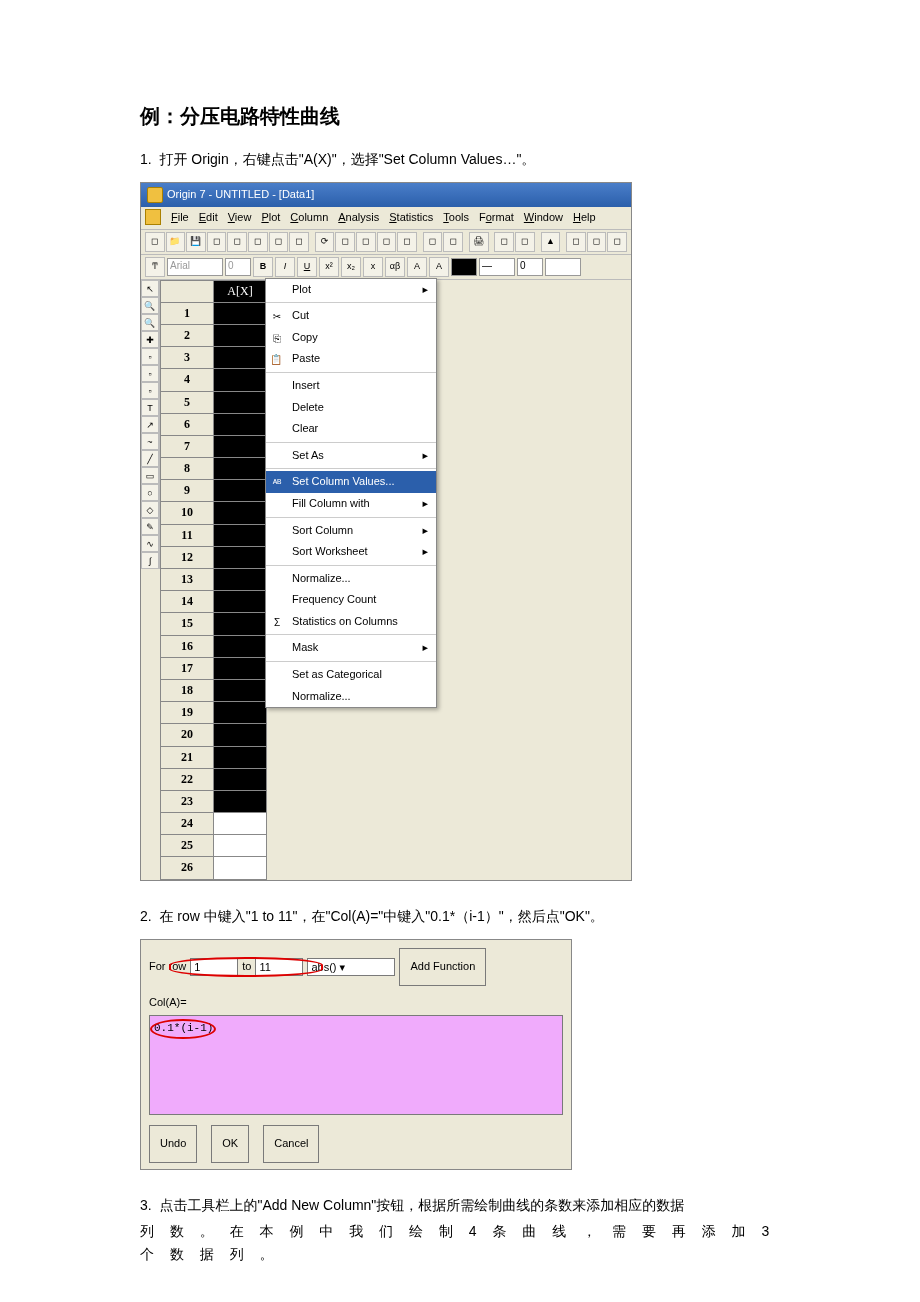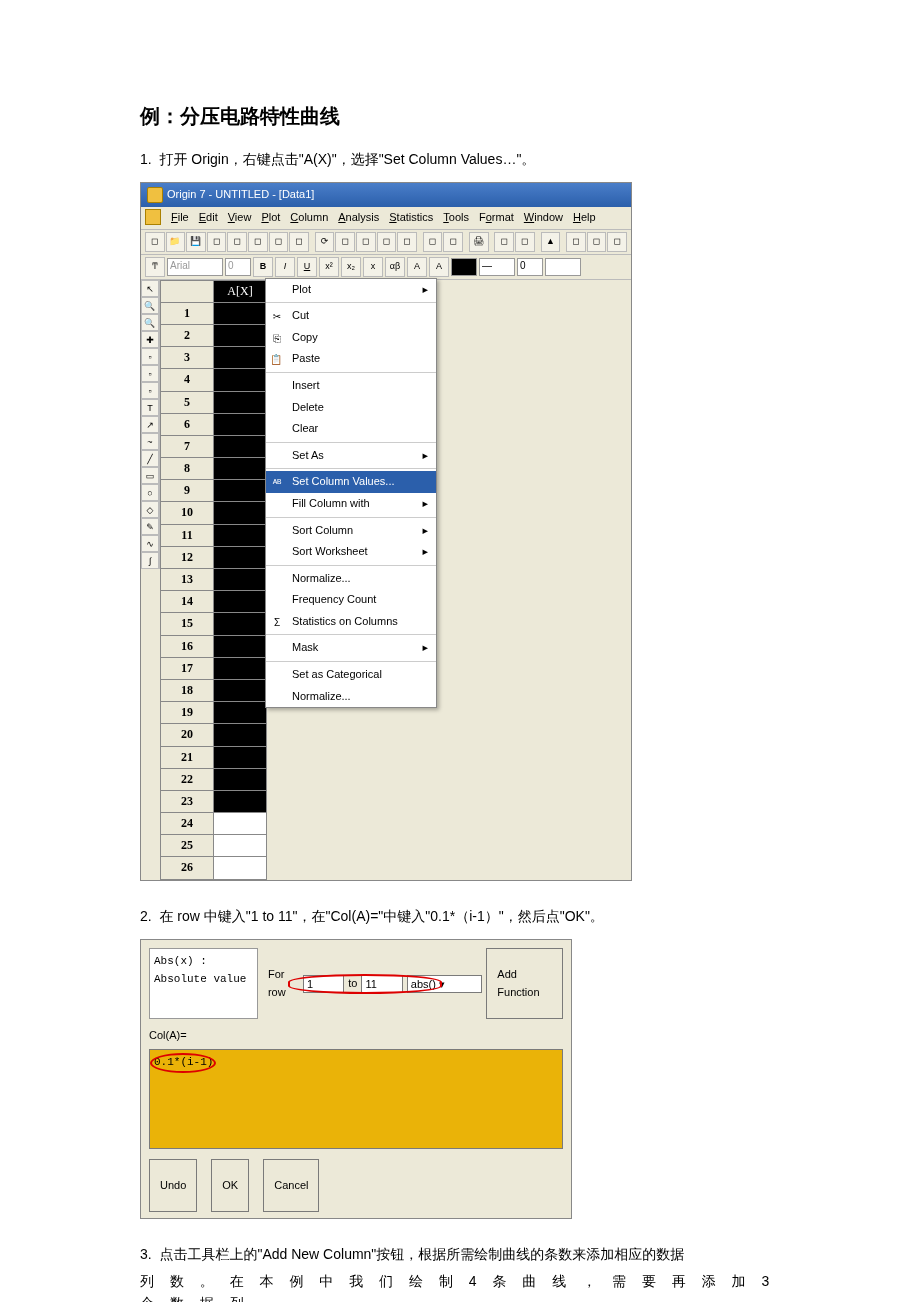--- a/index.html
+++ b/index.html
@@ -32,22 +32,22 @@
 .ctx-menu .mi .arr{margin-left:auto}
 .ctx-menu .mi.hl{background:#2b5fab;color:#fff}
 .ctx-menu .sep{border-top:1px solid #ccc;margin:2px 0}
 .ctx-menu .mi .ic{position:absolute;left:4px;width:14px;height:14px;font-size:10px;text-align:center}
 .dialog{border:1px solid #888;display:inline-block;background:#ece9d8;margin:4px 0 20px 0;font-family:Tahoma,sans-serif;font-size:11px;width:430px}
 .dlg-body{padding:8px;display:flex;gap:10px}
 .dlg-left{width:130px;border:1px solid #999;background:#fff;padding:4px;font-family:"Courier New",monospace;font-size:11px}
 .dlg-right{flex:1;display:flex;gap:4px}
 .dlg-row{display:flex;align-items:center;gap:4px}
 .inp{border:1px solid #7a7a7a;background:#fff;height:16px;padding:0 3px;font-size:11px}
-.btn{border:1px solid #7a7a7a;background:#ece9d8;padding:17px 10px;font-size:11px;cursor:default}
-.formula-box{margin:4px 8px;border:1px solid #7a7a7a;background:#eab308;height:90px;padding:4px;font-family:"Courier New",monospace;font-size:11px}
+.btn{border:1px solid #7a7a7a;background:#ece9d8;padding:9px 10px;font-size:11px;cursor:default}
+.formula-box{margin:4px 8px;border:1px solid #7a7a7a;background:#f0abfc;height:90px;padding:4px;font-family:"Courier New",monospace;font-size:11px}
 .dlg-footer{display:flex;justify-content:flex-start;gap:14px;padding:6px 8px}
 </style>
 </head>
 <body>
 
 
 
 <h1>例：分压电路特性曲线</h1>
 
 <p class="para">1.  打开 Origin，右键点击"A(X)"，选择"Set Column Values…"。</p>
@@ -334,24 +334,20 @@
       </div>
     </div>
   </div>
 </div>
 
 <p class="para">2.  在 row 中键入"1 to 11"，在"Col(A)="中键入"0.1*（i-1）"，然后点"OK"。</p>
 
 
 <div class="dialog">
   <div class="dlg-body">
-    <div class="dlg-left">
-      <div>Abs(x) :</div>
-      <div>Absolute value</div>
-    </div>
     <div class="dlg-right">
       <div class="dlg-row">
         <span>For row</span>
         <span class="inp" style="width:40px">1</span>
         <span>to</span>
         <span class="inp" style="width:40px">11</span>
         <span style="position:absolute;margin-left:20px;border:2px solid #d00;border-radius:50%/40%;width:150px;height:16px;pointer-events:none"></span>
       </div>
       <div class="dlg-row">
         <span class="inp" style="width:80px"><span>abs()</span> ▾</span>

